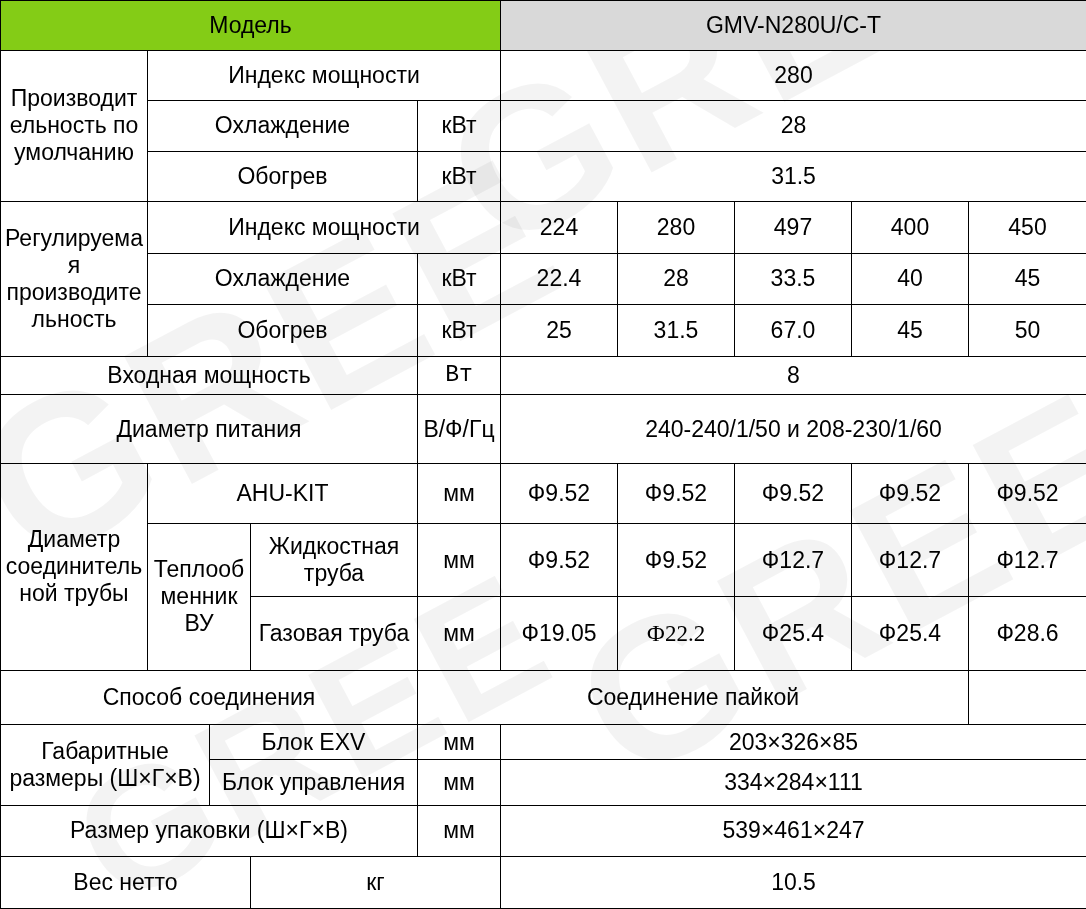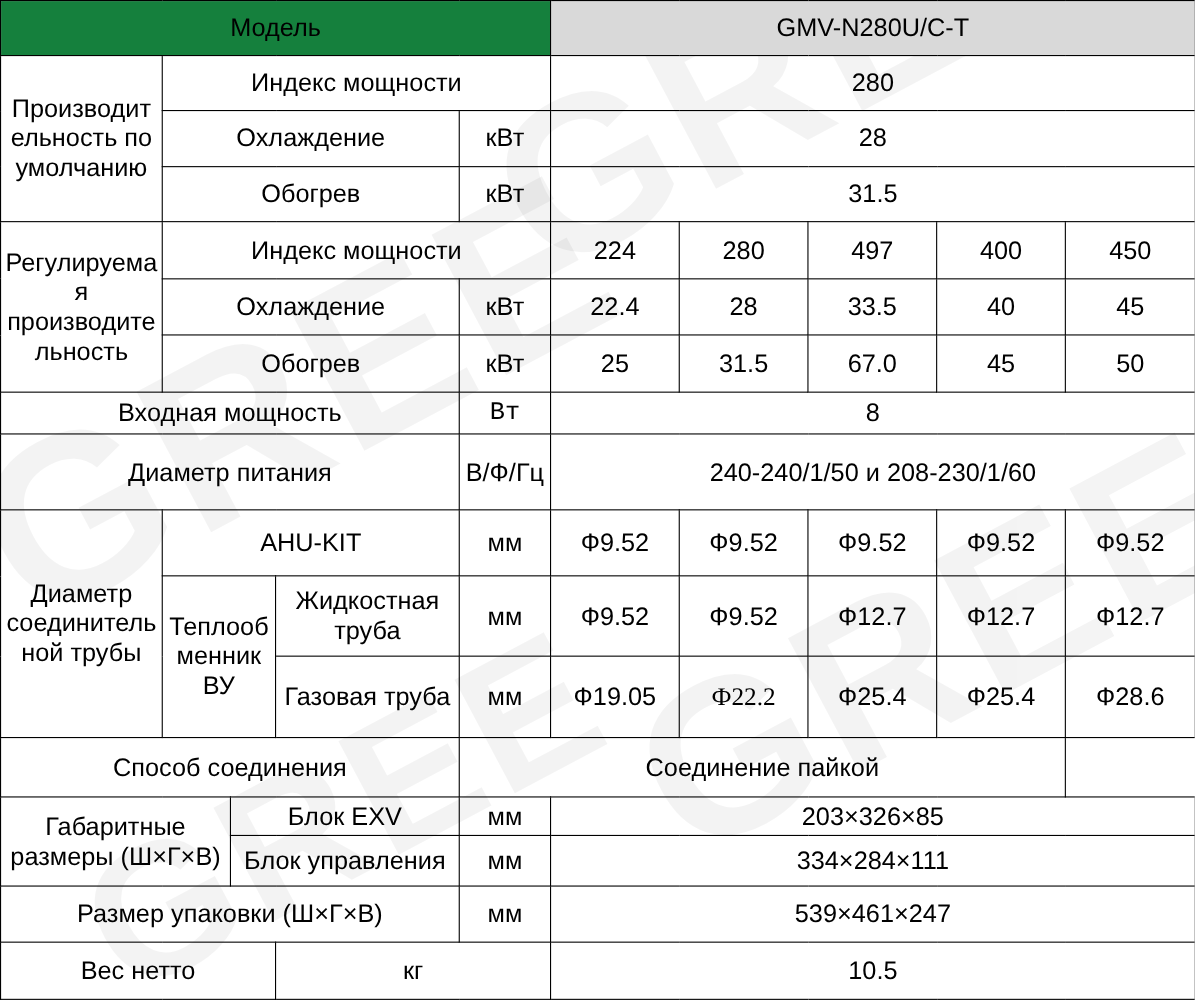--- a/index.html
+++ b/index.html
@@ -97,21 +97,21 @@
     <col style="width:83px">
     <col style="width:117px">
     <col style="width:117px">
     <col style="width:117px">
     <col style="width:117px">
     <col style="width:118px">
   </colgroup>
   <tbody>
 
     <tr style="height:48px">
-      <td class="hdr" colspan="5" style="background: #15803d; border-color: rgb(0, 0, 0);">Модель</td>
+      <td class="hdr" colspan="5" style="background: #84cc16; border-color: rgb(0, 0, 0);">Модель</td>
       <td class="hdr" colspan="5" style="background: rgb(217, 217, 217); border-color: rgb(0, 0, 0);">GMV-N280U/C-T</td>
     </tr>
 
     <tr style="height:49px">
       <td rowspan="3" style="border-color: rgb(0, 0, 0);">Производительность по умолчанию</td>
       <td colspan="4" style="border-color: rgb(0, 0, 0);">Индекс мощности</td>
       <td colspan="5" style="border-color: rgb(0, 0, 0);">280</td>
     </tr>
 
     <tr style="height:49px">

